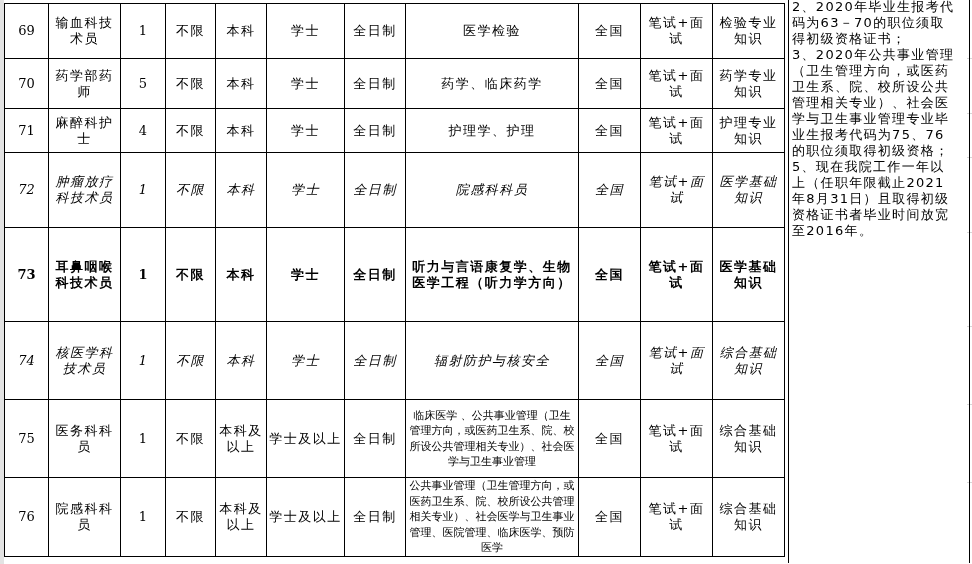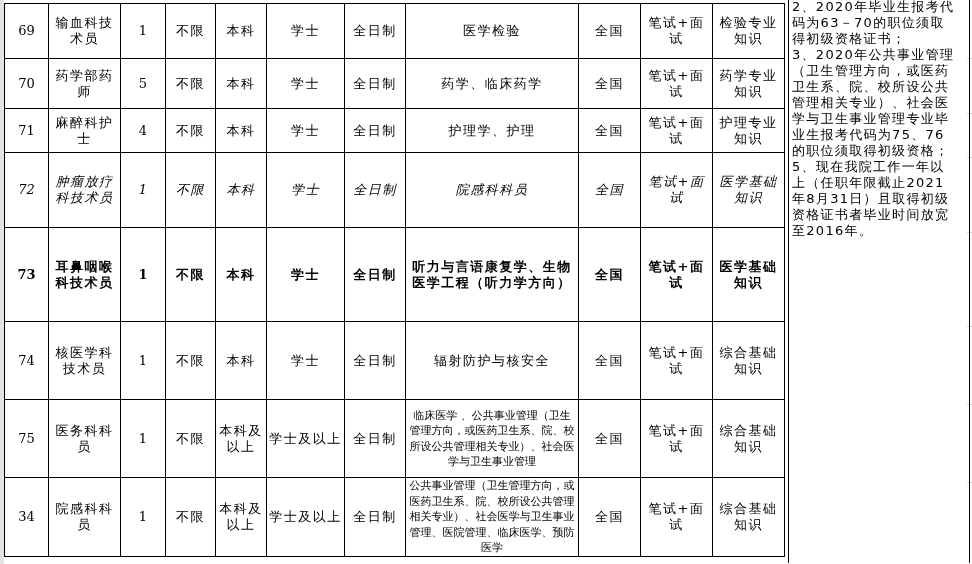--- a/index.html
+++ b/index.html
@@ -103,21 +103,21 @@
         <td class="num">1</td>
         <td class="age">不限</td>
         <td class="edu">本科</td>
         <td class="deg">学士</td>
         <td class="mode">全日制</td>
         <td class="major">听力与言语康复学、生物医学工程（听力学方向）</td>
         <td class="region">全国</td>
         <td class="exam">笔试+面试</td>
         <td class="content">医学基础知识</td>
       </tr>
-      <tr style="height: 78px;">
+      <tr style="height: 78px; font-style: italic;">
         <td class="num">74</td>
         <td class="pos">核医学科技术员</td>
         <td class="num">1</td>
         <td class="age">不限</td>
         <td class="edu">本科</td>
         <td class="deg">学士</td>
         <td class="mode">全日制</td>
         <td class="major">辐射防护与核安全</td>
         <td class="region">全国</td>
         <td class="exam">笔试+面试</td>
@@ -130,21 +130,21 @@
         <td class="age">不限</td>
         <td class="edu">本科及以上</td>
         <td class="deg">学士及以上</td>
         <td class="mode">全日制</td>
         <td class="major tight">临床医学 、公共事业管理（卫生管理方向，或医药卫生系、院、校所设公共管理相关专业）、社会医学与卫生事业管理</td>
         <td class="region">全国</td>
         <td class="exam">笔试+面试</td>
         <td class="content">综合基础知识</td>
       </tr>
       <tr style="height: 78px;">
-        <td class="num">34</td>
+        <td class="num">76</td>
         <td class="pos">院感科科员</td>
         <td class="num">1</td>
         <td class="age">不限</td>
         <td class="edu">本科及以上</td>
         <td class="deg">学士及以上</td>
         <td class="mode">全日制</td>
         <td class="major tight">公共事业管理（卫生管理方向，或医药卫生系、院、校所设公共管理相关专业）、社会医学与卫生事业管理、医院管理、临床医学、预防医学</td>
         <td class="region">全国</td>
         <td class="exam">笔试+面试</td>
         <td class="content">综合基础知识</td>

